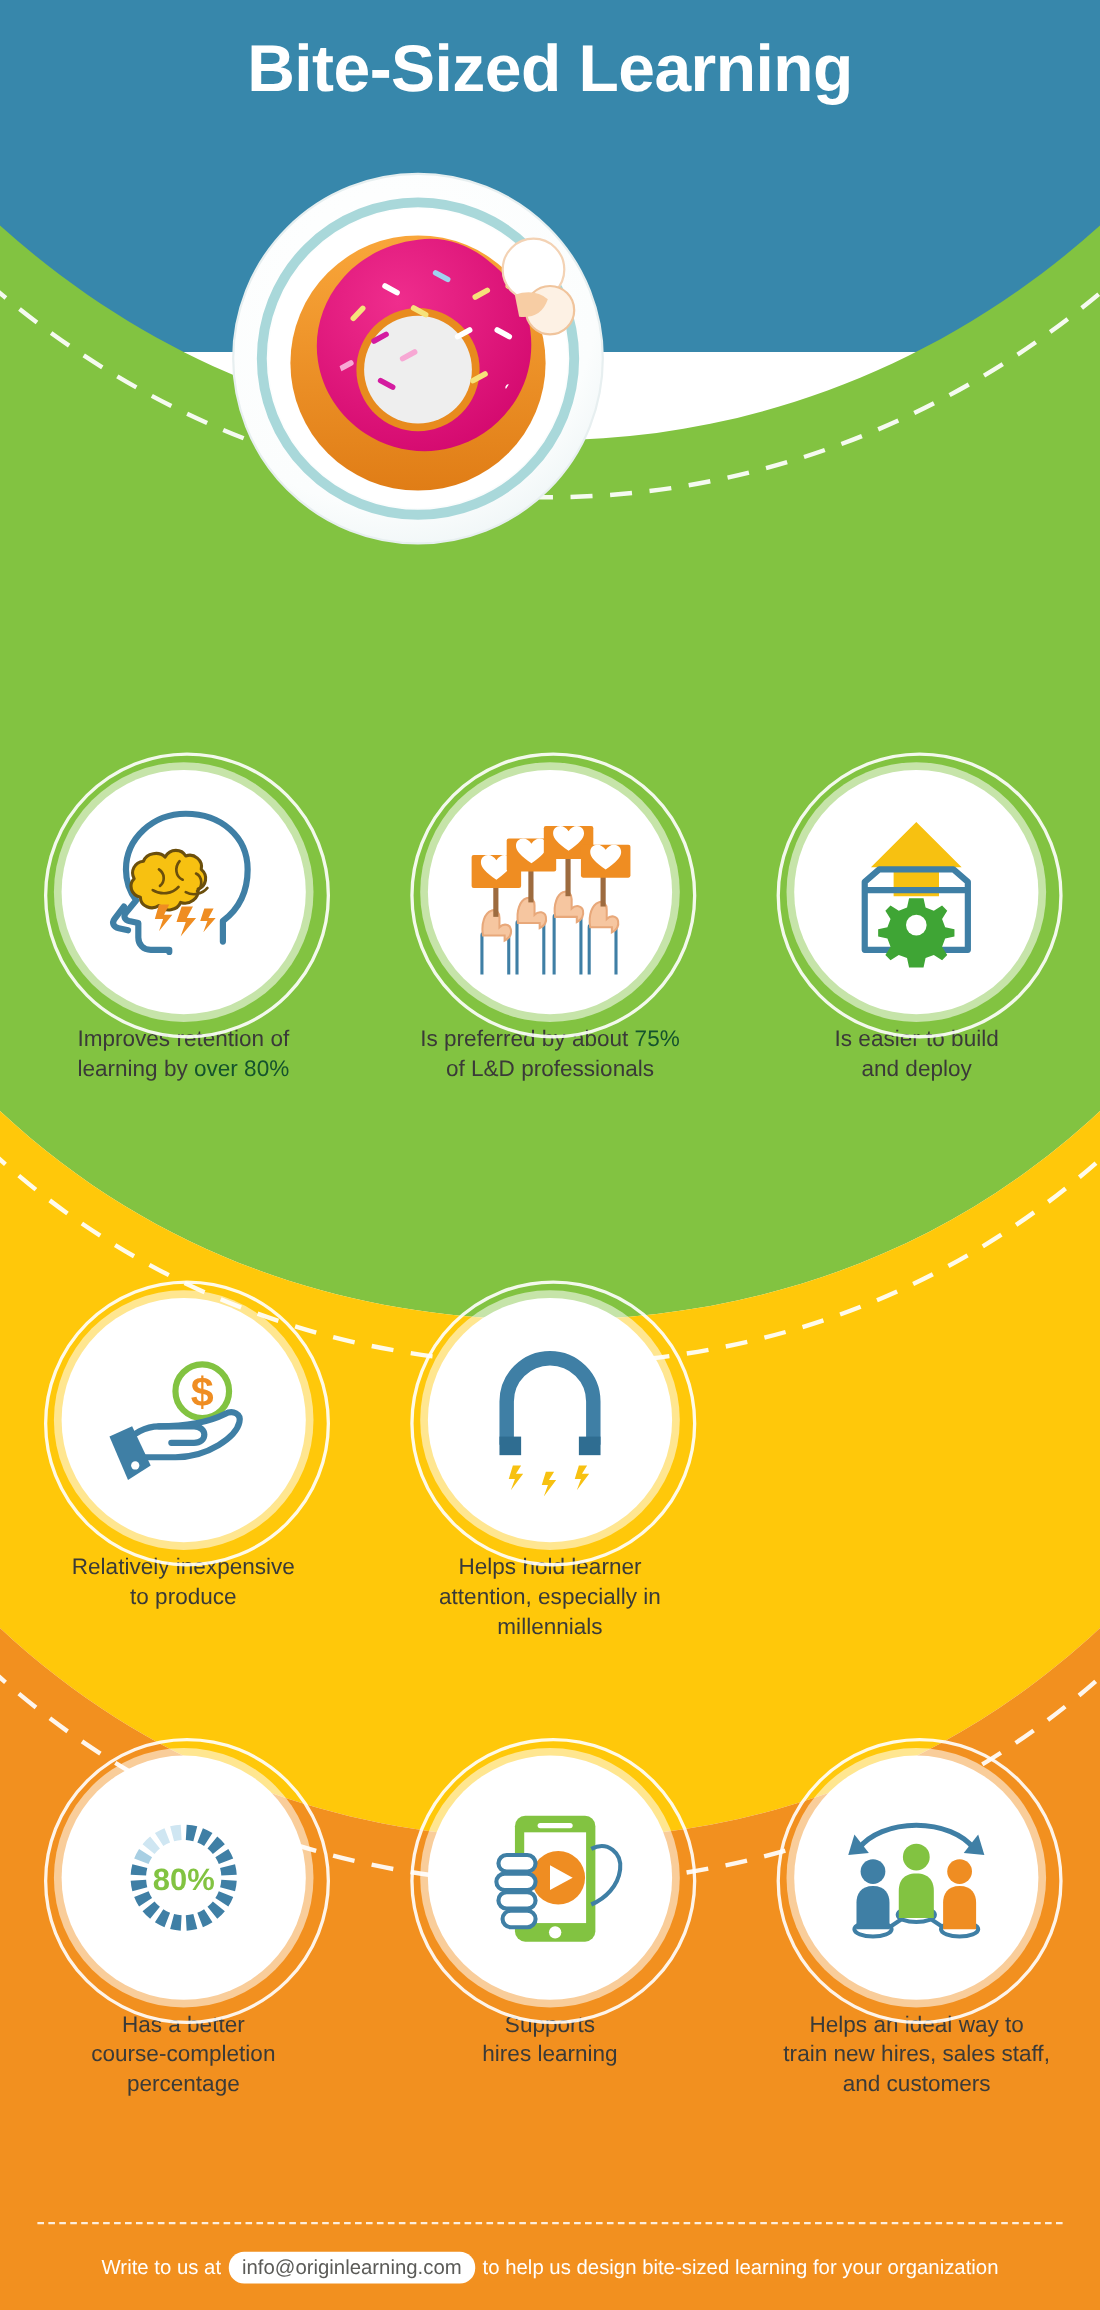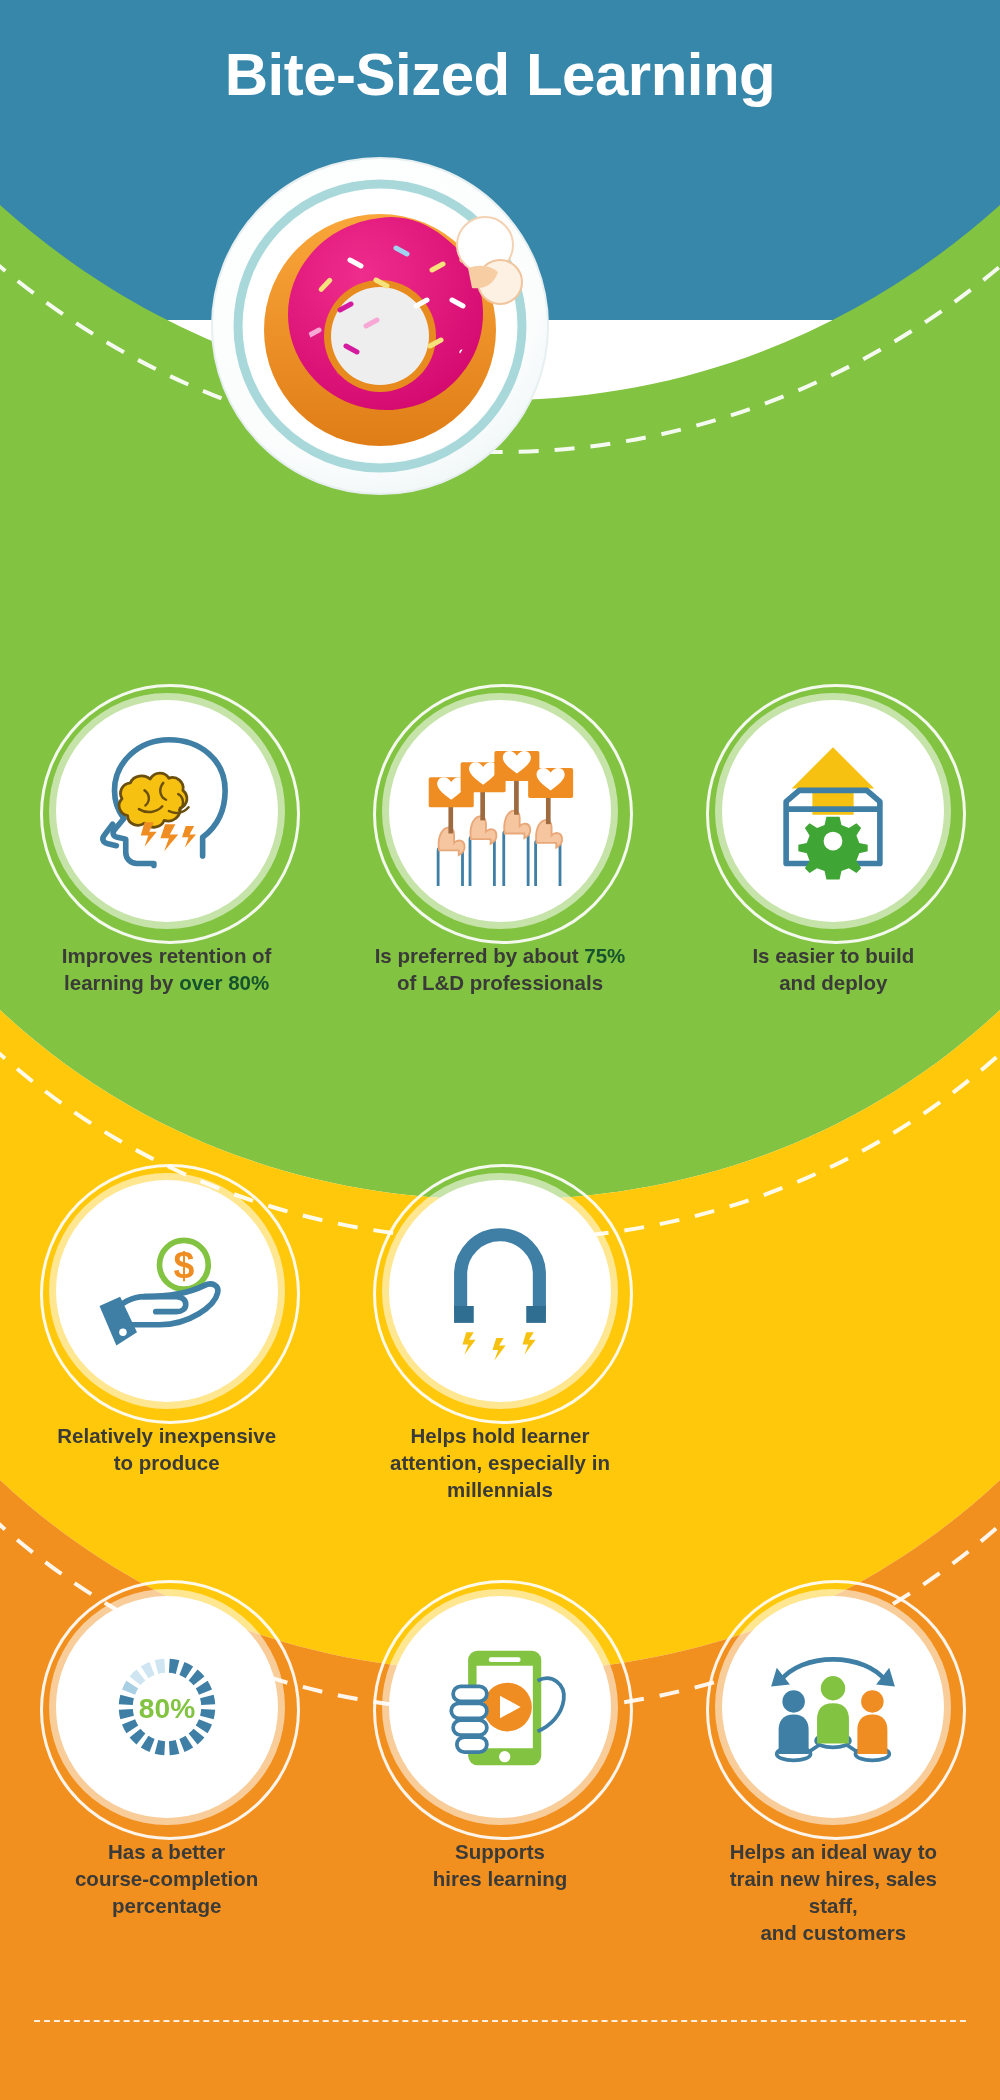--- a/index.html
+++ b/index.html
@@ -10,21 +10,21 @@
     position:relative; overflow:hidden;
   }
 
   #poster { position:absolute; inset:0; width:1000px; height:2100px; overflow:hidden; }
 
   
   #bg { position:absolute; inset:0; width:1000px; height:2100px; }
 
   
   .title {
-    position:absolute; top:40px; left:0; width:1000px;
+    position:absolute; top:28px; left:0; width:1000px;
     text-align:center; color:#ffffff;
     font-size:60px; font-weight:bold; letter-spacing:-0.5px;
     font-family:"Liberation Sans", sans-serif;
   }
 
   
   .hero { position:absolute; left:200px; top:140px; width:360px; height:360px; }
 
   
   .row { position:absolute; left:0; width:1000px; display:flex; }
@@ -39,22 +39,22 @@
   }
   .badge::after{
     content:""; position:absolute; left:-16px; top:-16px;
     width:254px; height:254px; border-radius:50%;
     border:3px solid rgba(255,255,255,0.9);
     pointer-events:none;
   }
   .badge svg { width:150px; height:150px; display:block; }
 
   .caption {
-    margin-top:20px; width:260px; text-align:center;
-    font-size:20.5px; line-height:1.32; font-weight:bold;
+    margin-top:9px; width:260px; text-align:center;
+    font-size:20.5px; line-height:1.32; font-weight:normal;
     color:#3a3a38; font-family:"Liberation Sans", sans-serif;
   }
   .caption .hl { color:#14532d; }
 
   
   .footer {
     position:absolute; left:0; bottom:0; width:1000px; height:78px;
     display:flex; align-items:center; justify-content:center;
     color:#ffffff; font-size:18.5px; white-space:nowrap;
   }
@@ -377,14 +377,19 @@
       </div>
       <div class="caption">
           <div><span>Helps an ideal way to</span></div>
           <div><span>train new hires, sales staff,</span></div>
           <div><span>and customers</span></div>
         </div>
     </div>
   </div>
 
   <div class="footer-divider"></div>
+  <div class="footer">
+    <span>Write to us at</span>
+    <span class="pill">info@originlearning.com</span>
+    <span>to help us design bite-sized learning for your organization</span>
+  </div>
 
 </div>
 
 </body></html>

